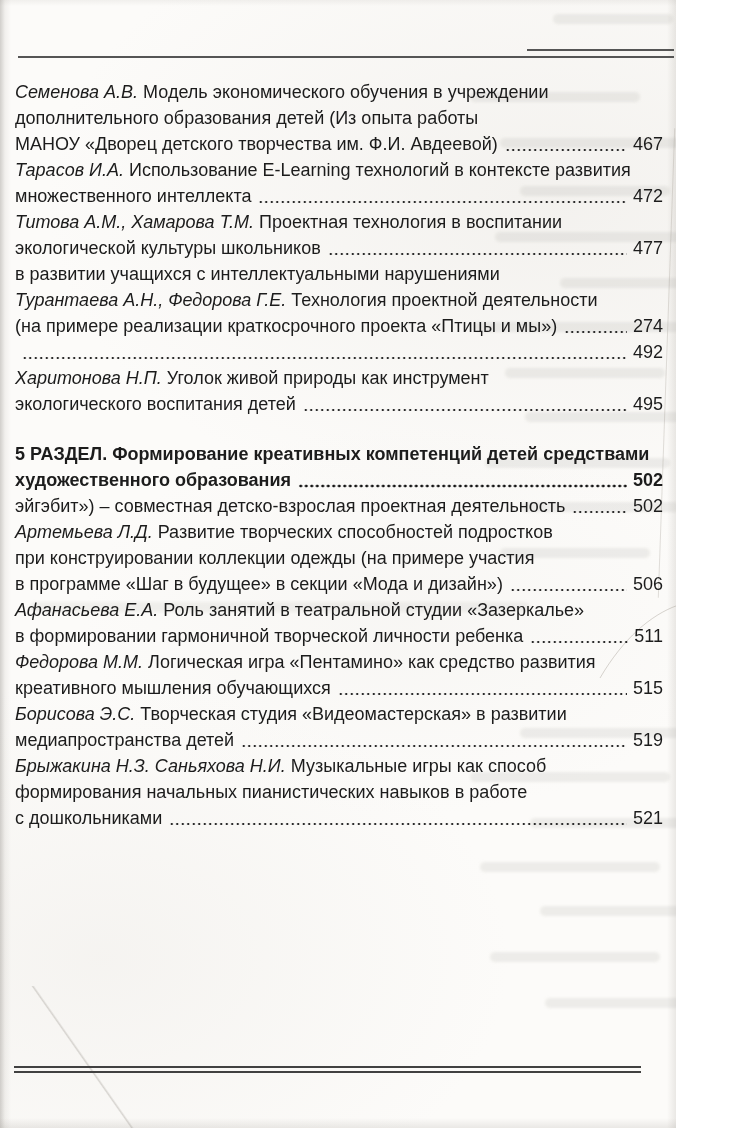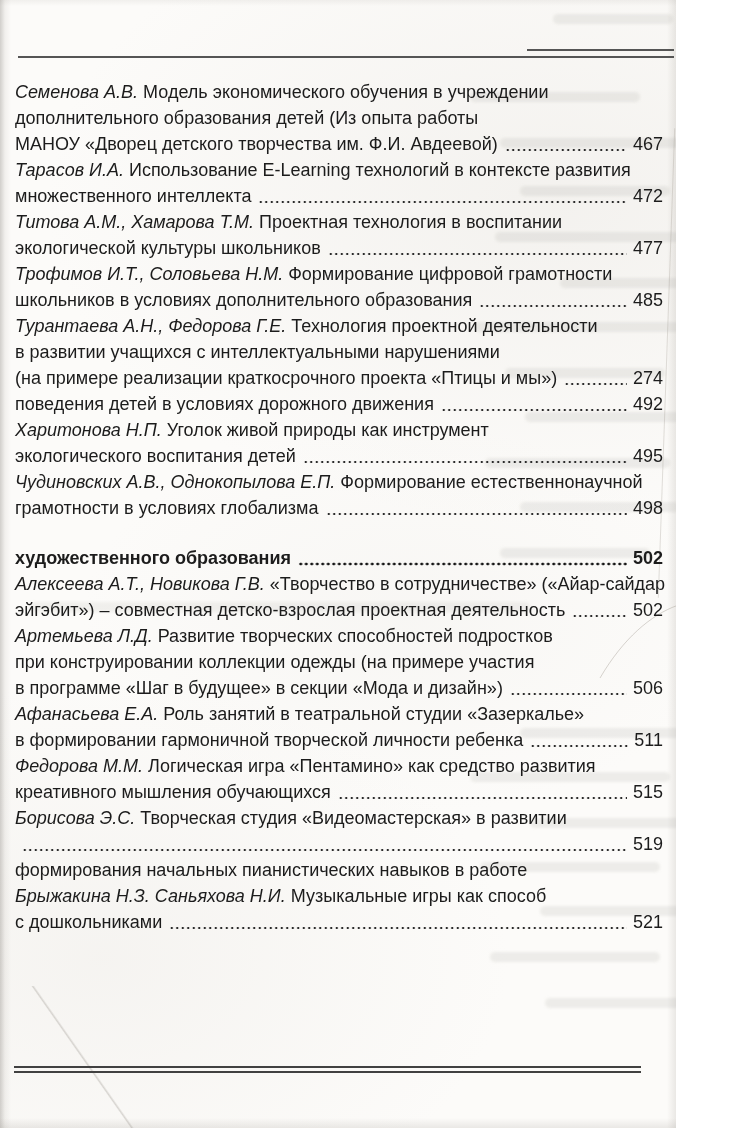--- a/index.html
+++ b/index.html
@@ -123,82 +123,61 @@
             <span class="txt"><span class="author">Титова А.М., Хамарова Т.М. </span>Проектная технология в воспитании</span>
           </div>
           <div class="row">
             <span class="txt">экологической культуры школьников</span>
             <span class="leader"></span>
             <span class="pg">477</span>
           </div>
         </div>
         <div class="entry">
           <div class="row">
-            <span class="txt"><span class="author">Трофимов И.Т., Соловьева Н.М. </span>Формирование цифровой грамотности</span>
-          </div>
-          <div class="row">
-            <span class="txt">школьников в условиях дополнительного образования</span>
-            <span class="leader"></span>
-            <span class="pg">485</span>
-          </div>
-        </div>
-        <div class="entry">
+            <span class="txt">в развитии учащихся с интеллектуальными нарушениями</span>
+          </div>
           <div class="row">
             <span class="txt"><span class="author">Турантаева А.Н., Федорова Г.Е. </span>Технология проектной деятельности</span>
           </div>
           <div class="row">
-            <span class="txt">в развитии учащихся с интеллектуальными нарушениями</span>
-          </div>
-          <div class="row">
             <span class="txt">(на примере реализации краткосрочного проекта «Птицы и мы»)</span>
             <span class="leader"></span>
             <span class="pg">274</span>
           </div>
         </div>
         <div class="entry">
           <div class="row">
-            <span class="txt">поведения детей в условиях дорожного движения</span>
             <span class="leader"></span>
             <span class="pg">492</span>
           </div>
         </div>
         <div class="entry">
           <div class="row">
             <span class="txt"><span class="author">Харитонова Н.П. </span>Уголок живой природы как инструмент</span>
           </div>
           <div class="row">
             <span class="txt">экологического воспитания детей</span>
             <span class="leader"></span>
             <span class="pg">495</span>
-          </div>
-        </div>
-        <div class="entry">
-          <div class="row">
-            <span class="txt"><span class="author">Чудиновских А.В., Однокопылова Е.П. </span>Формирование естественнонаучной</span>
-          </div>
-          <div class="row">
-            <span class="txt">грамотности в условиях глобализма</span>
-            <span class="leader"></span>
-            <span class="pg">498</span>
           </div>
         </div>
       </div>
       <div class="toc-section later">
         <div class="heading">
           <div class="row">
+            <span class="txt">5 РАЗДЕЛ. Формирование креативных компетенций детей средствами</span>
+          </div>
+          <div class="row">
             <span class="txt">художественного образования</span>
             <span class="leader"></span>
             <span class="pg">502</span>
           </div>
         </div>
         <div class="entry">
           <div class="row">
-            <span class="txt"><span class="author">Алексеева А.Т., Новикова Г.В. </span>«Творчество в сотрудничестве» («Айар-сайдар</span>
-          </div>
-          <div class="row">
             <span class="txt">эйгэбит») – совместная детско-взрослая проектная деятельность</span>
             <span class="leader"></span>
             <span class="pg">502</span>
           </div>
         </div>
         <div class="entry">
           <div class="row">
             <span class="txt"><span class="author">Артемьева Л.Д. </span>Развитие творческих способностей подростков</span>
           </div>
           <div class="row">
@@ -228,30 +207,31 @@
             <span class="txt">креативного мышления обучающихся</span>
             <span class="leader"></span>
             <span class="pg">515</span>
           </div>
         </div>
         <div class="entry">
           <div class="row">
             <span class="txt"><span class="author">Борисова Э.С. </span>Творческая студия «Видеомастерская» в развитии</span>
           </div>
           <div class="row">
+            <span class="txt">медиапространства детей</span>
             <span class="leader"></span>
             <span class="pg">519</span>
           </div>
         </div>
         <div class="entry">
           <div class="row">
+            <span class="txt"><span class="author">Брыжакина Н.З. Саньяхова Н.И. </span>Музыкальные игры как способ</span>
+          </div>
+          <div class="row">
             <span class="txt">формирования начальных пианистических навыков в работе</span>
-          </div>
-          <div class="row">
-            <span class="txt"><span class="author">Брыжакина Н.З. Саньяхова Н.И. </span>Музыкальные игры как способ</span>
           </div>
           <div class="row">
             <span class="txt">с дошкольниками</span>
             <span class="leader"></span>
             <span class="pg">521</span>
           </div>
         </div>
       </div>
     </div>
 

